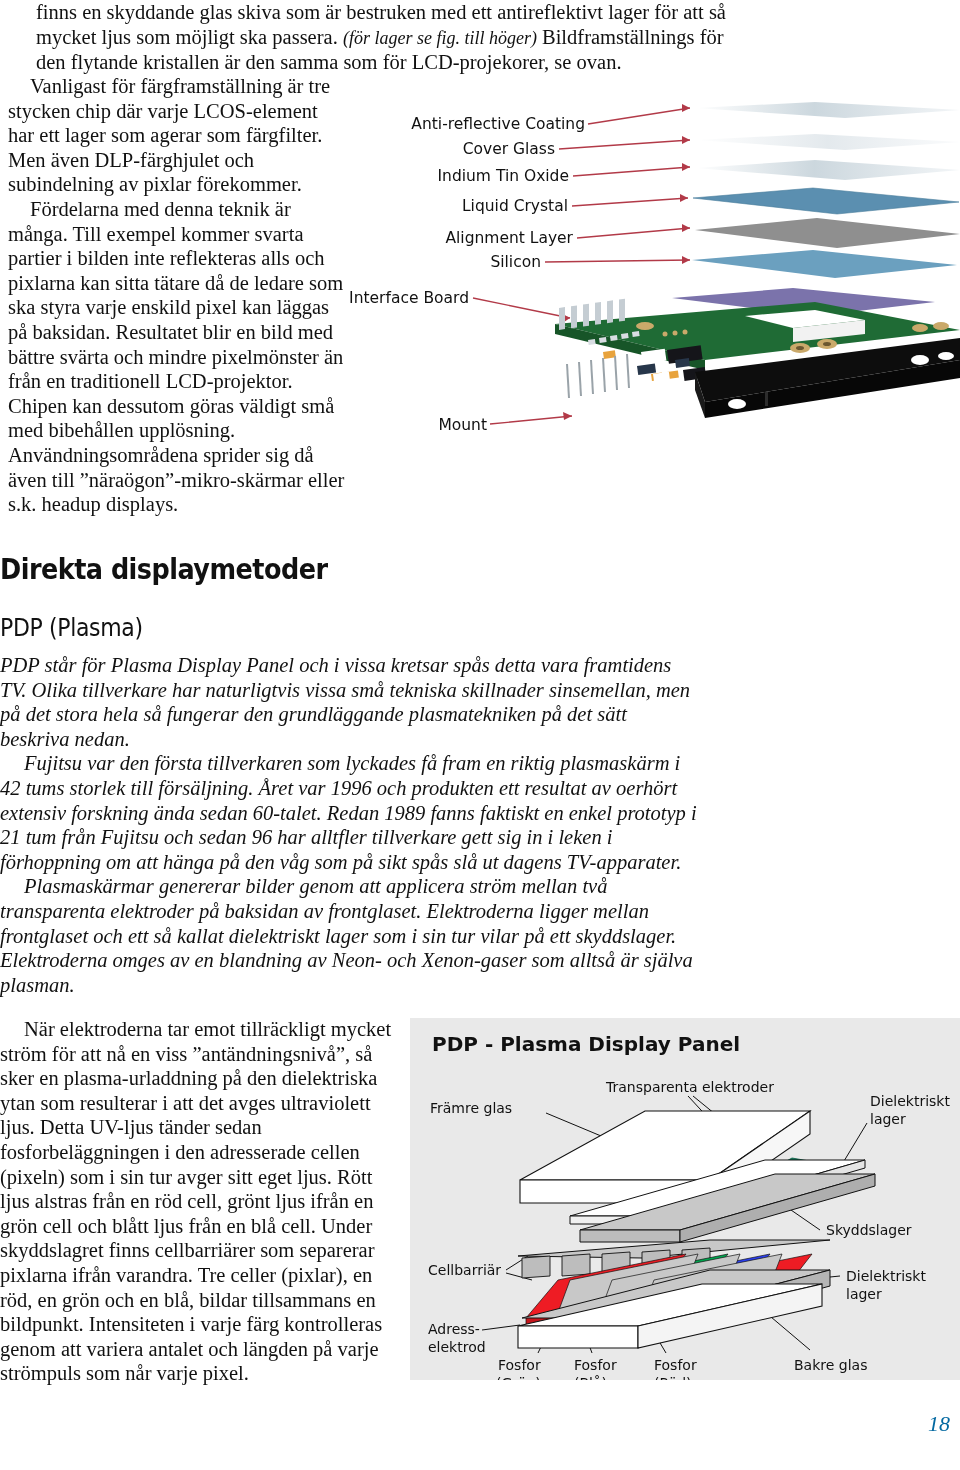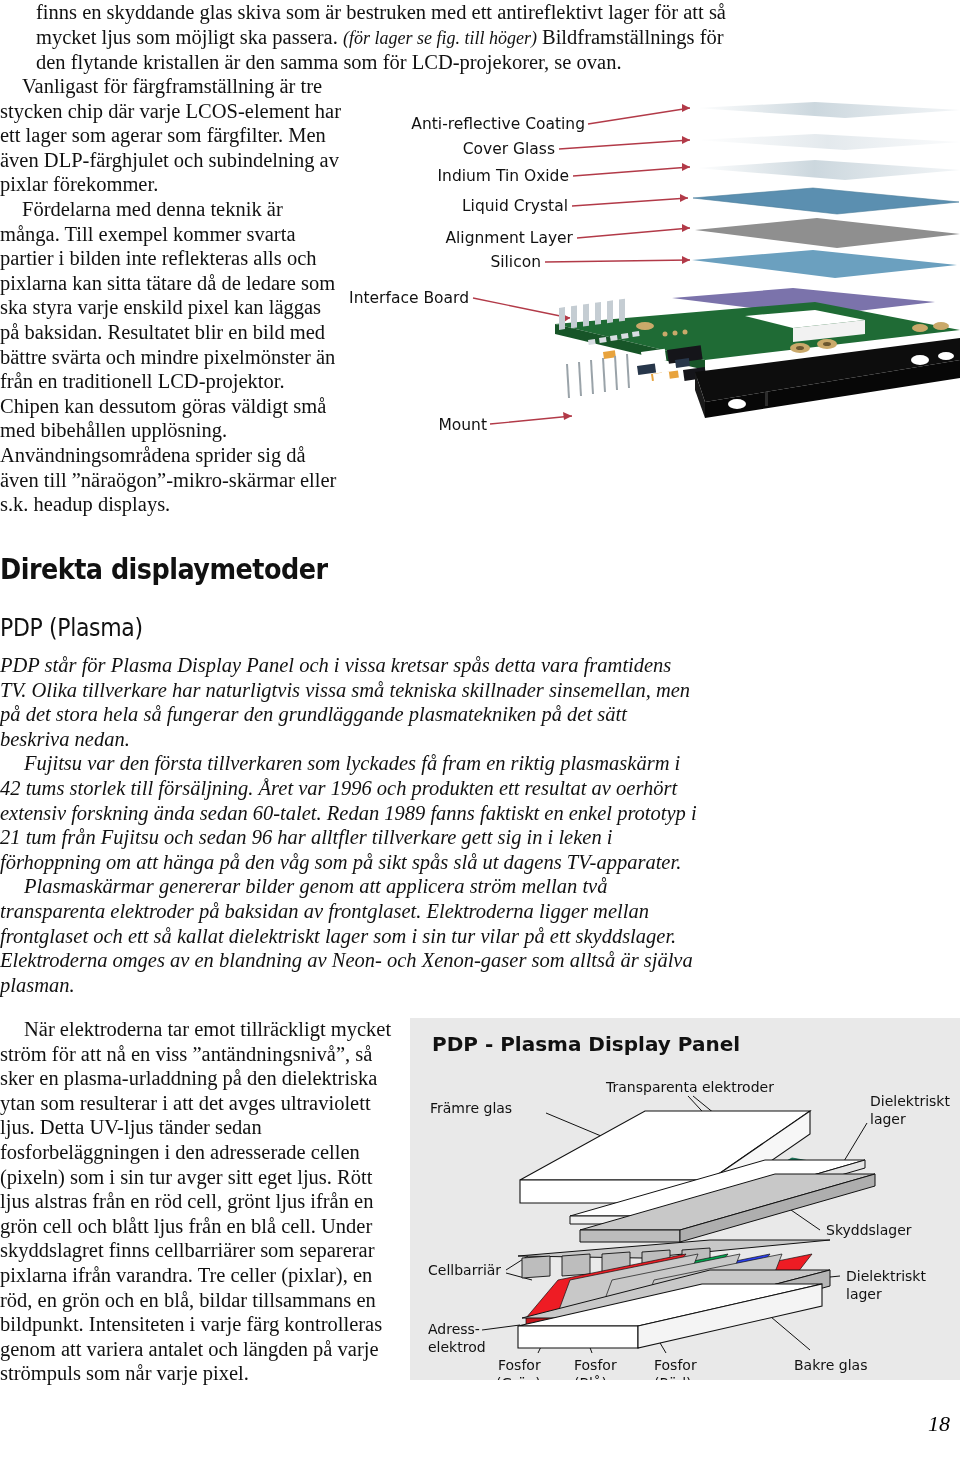--- a/index.html
+++ b/index.html
@@ -20,21 +20,21 @@
     position:absolute; left:0; top:0; width:700px;
     font-size: 20.5px; line-height: 24.6px;
     text-align: left;
     margin-left: 36px;
   }
   .top-narrow {
     position:absolute; left:0; top:74px; width:345px;
     font-size: 20.5px; line-height: 24.6px;
   }
   .ital { font-style: italic; font-size: 18px; }
-  .ind { display:block; text-indent: 22px; }
+  .ind { display:block; text-indent: 22px; padding-left: 8px; }
 
   
   .lcos {
     position:absolute; left:345px; top:102px; width:615px; height:420px;
   }
   .lcos svg { display:block; }
 
   
   h1.sec {
     position:absolute; left:0; top:552px; margin:0;
@@ -67,21 +67,21 @@
   .pdp {
     position:absolute; left:410px; top:1018px;
     width:550px; height:362px;
     background:#e9e9e9;
     border-radius:30px;
   }
   .pdp svg { display:block; }
 
   .pageno {
     position:absolute; right:10px; top:1411px;
-    font-size:22px; font-style:italic; color:#000000;
+    font-size:22px; font-style:italic; color:#0369a1;
   }
   .ftxt { font-family:"DejaVu Sans", sans-serif; }
 </style>
 </head>
 <body>
 
 <div class="page">
 
   <div class="top-full">
     <span>finns en skyddande glas skiva som är bestruken med ett antireflektivt lager för att</span>

